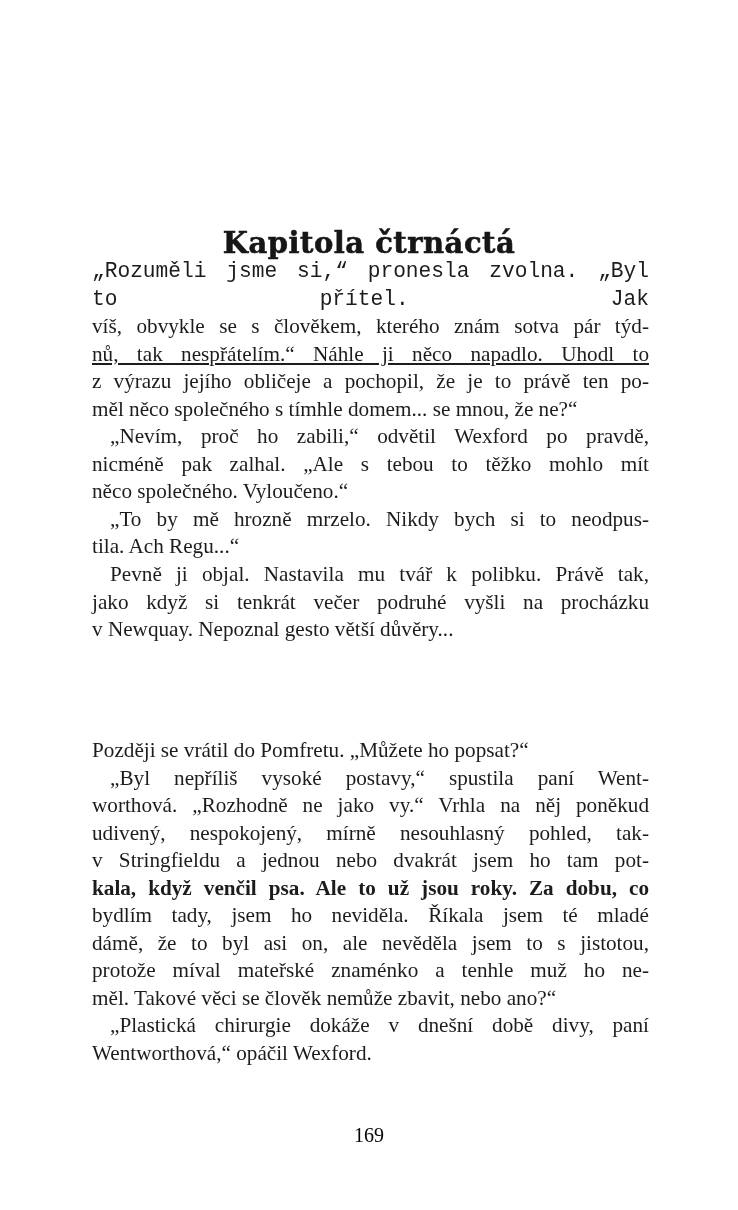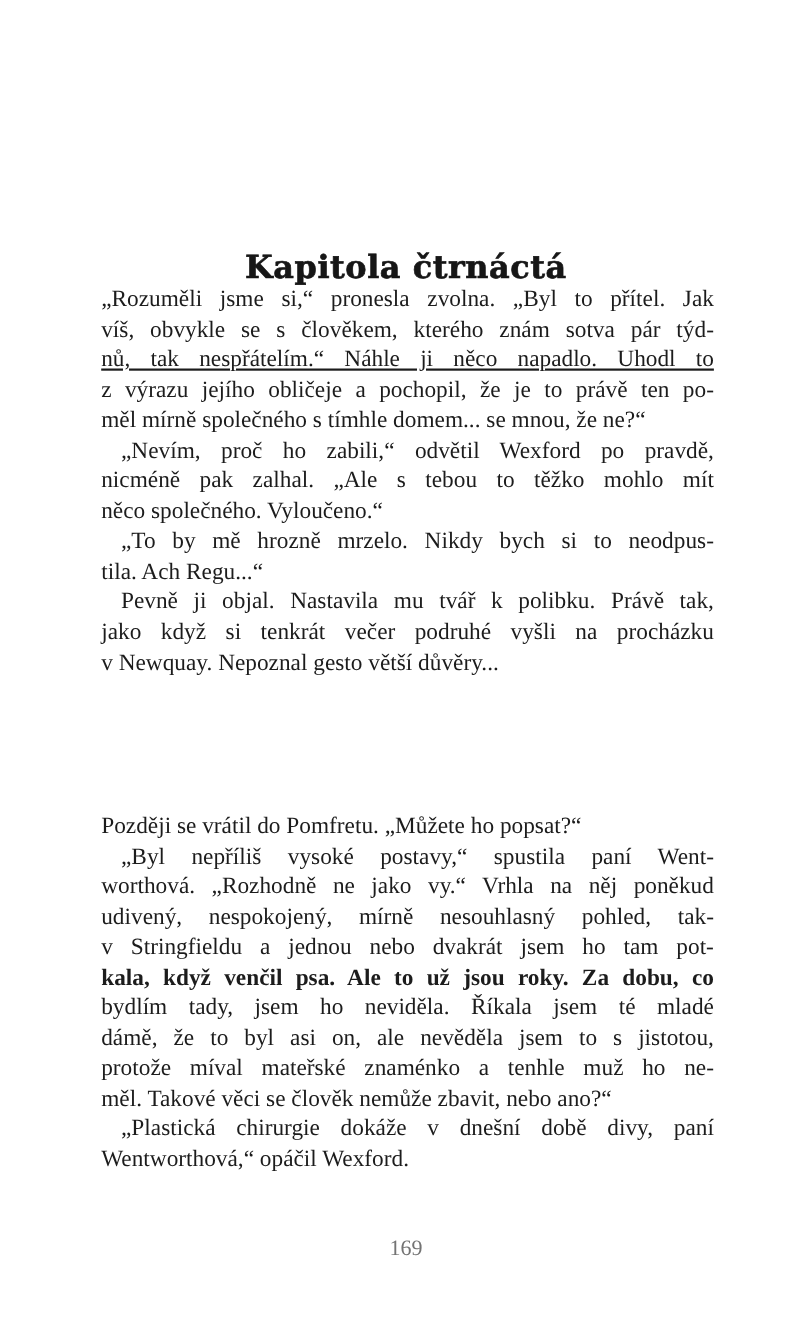--- a/index.html
+++ b/index.html
@@ -65,37 +65,37 @@
       padding-left: 18px;
     }
     .page-number {
       position: absolute;
       left: 0;
       width: 738px;
       top: 1124px;
       text-align: center;
       font-family: "Liberation Serif", serif;
       font-size: 20px;
-      color: #737373;
+      color: #000000;
     }
   </style>
 </head>
 <body>
 
 <div class="page">
 
   <h1 class="chapter-title">Kapitola čtrnáctá</h1>
 
   <div class="body-text section-1">
     <p class="para">
-      <span class="line" style="white-space: normal; text-align-last: justify;">„Rozuměli jsme si,“ pronesla zvolna. „Byl to přítel. Jak</span>
+      <span class="line" style="white-space: normal; text-align-last: justify; font-family: Liberation Mono, monospace;">„Rozuměli jsme si,“ pronesla zvolna. „Byl to přítel. Jak</span>
       <span class="line" style="white-space: normal; text-align-last: justify;">víš, obvykle se s člověkem, kterého znám sotva pár týd-</span>
       <span class="line" style="white-space: normal; text-align-last: justify; text-decoration: underline;">nů, tak nespřátelím.“ Náhle ji něco napadlo. Uhodl to</span>
       <span class="line" style="white-space: normal; text-align-last: justify;">z výrazu jejího obličeje a pochopil, že je to právě ten po-</span>
-      <span class="line last">měl mírně společného s tímhle domem... se mnou, že ne?“</span>
+      <span class="line last">měl něco společného s tímhle domem... se mnou, že ne?“</span>
     </p>
     <p class="para">
       <span class="line indent" style="white-space: normal; text-align-last: justify;">„Nevím, proč ho zabili,“ odvětil Wexford po pravdě,</span>
       <span class="line" style="white-space: normal; text-align-last: justify;">nicméně pak zalhal. „Ale s tebou to těžko mohlo mít</span>
       <span class="line last">něco společného. Vyloučeno.“</span>
     </p>
     <p class="para">
       <span class="line indent" style="white-space: normal; text-align-last: justify;">„To by mě hrozně mrzelo. Nikdy bych si to neodpus-</span>
       <span class="line last">tila. Ach Regu...“</span>
     </p>

